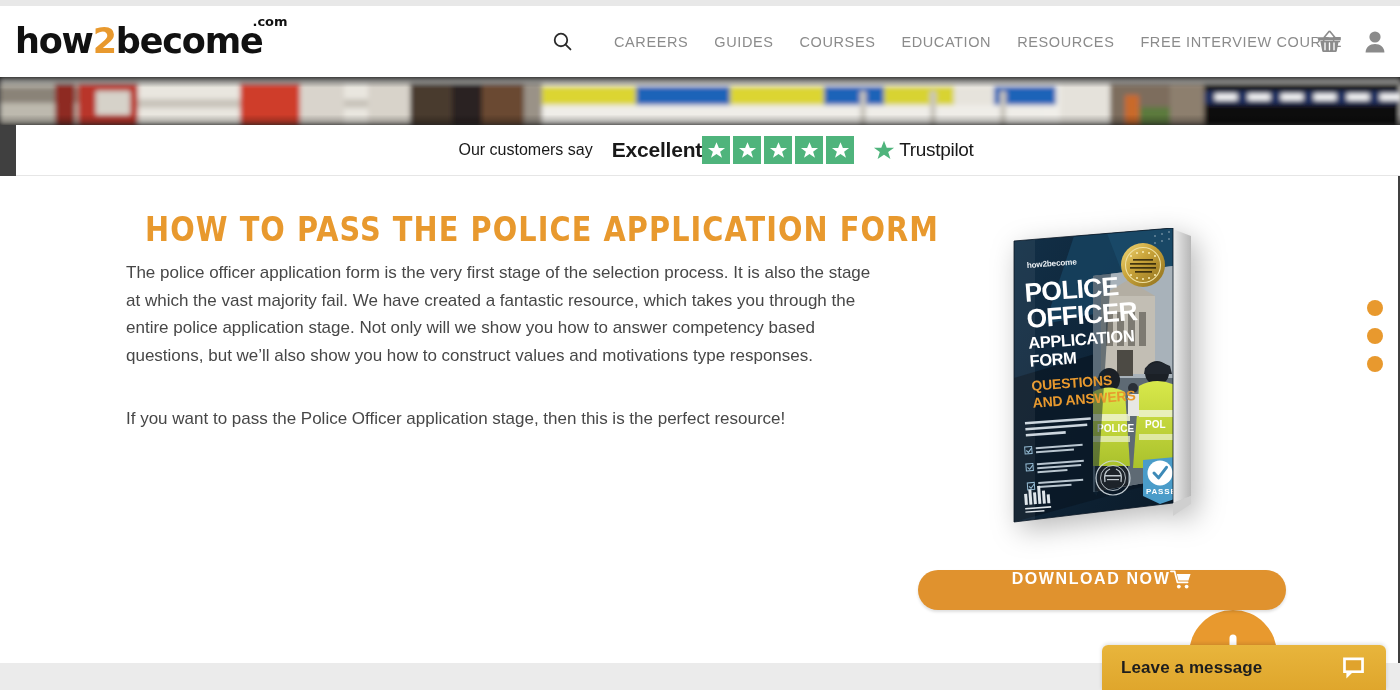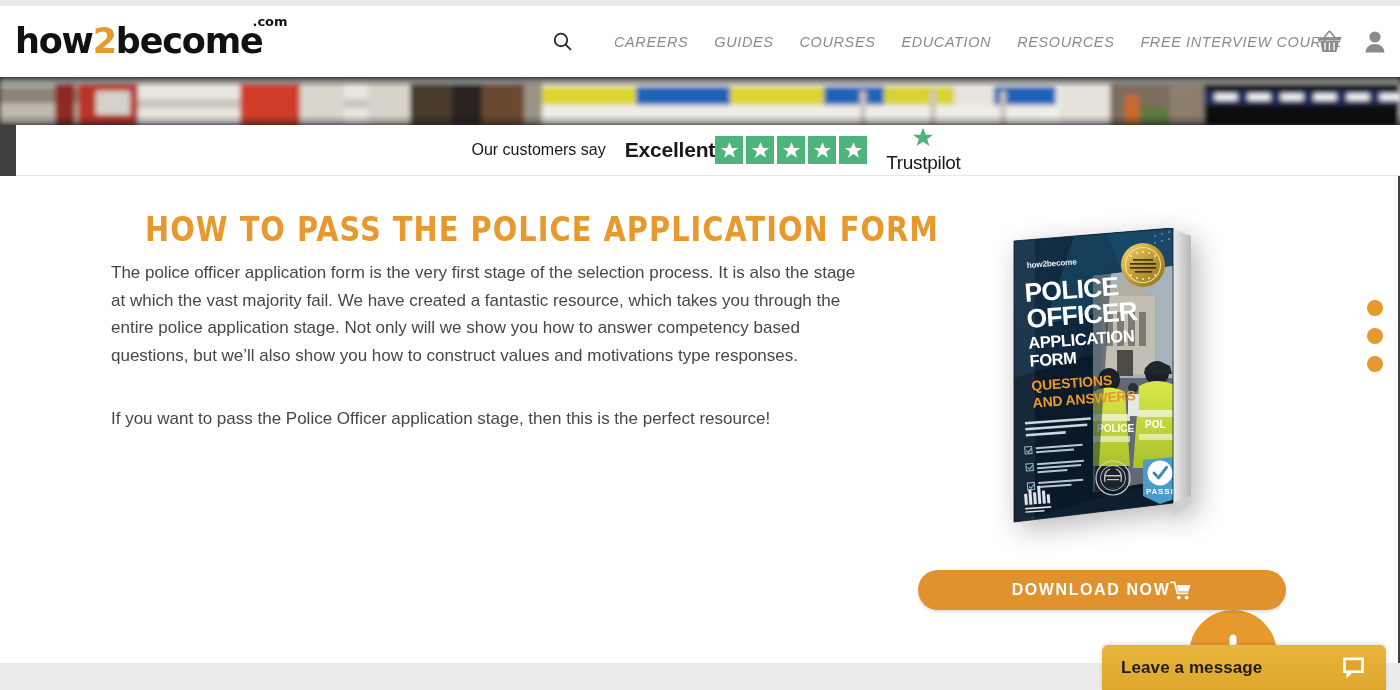--- a/index.html
+++ b/index.html
@@ -44,21 +44,20 @@
   }
   .nav-search {
     width: 34px; height: 34px; display: flex; align-items: center; justify-content: center;
     cursor: pointer; margin-right: 22px;
   }
   .nav-link {
     color: #8b8b8b; font-size: 14.5px; letter-spacing: 0.6px;
     text-transform: uppercase; text-decoration: none;
     padding: 0 13px; white-space: nowrap; cursor: pointer;
     font-family: "Liberation Sans", sans-serif;
-    font-style: italic;
   }
   .nav-icons {
     position: absolute; right: 14px; top: 0; height: 71px;
     display: flex; align-items: center; gap: 22px;
   }
   .nav-icon { cursor: pointer; display: flex; align-items: center; }
 
   
   .hero {
     position: absolute; top: 77px; left: 0; width: 1400px; height: 48px;
@@ -81,37 +80,37 @@
     font-size: 21px; font-weight: 700; color: #191919; 
     letter-spacing: -0.2px;
   }
   .tp-stars { display: flex; gap: 3px; margin-right: 19px; }
   .tp-star {
     width: 28px; height: 28px; background: #4fb47c;
     display: flex; align-items: center; justify-content: center;
   }
   .tp-rating { font-size: 16px; color: #191919; margin-right: 22px; }
   .tp-rating b { font-weight: 700; }
-  .tp-brand { display: flex; align-items: center; gap: 4px; flex-direction: column; }
+  .tp-brand { display: flex; align-items: center; gap: 4px; }
   .tp-brand-name { font-size: 19px; color: #191919; letter-spacing: -0.3px; }
 
   
   .main { position: absolute; top: 176px; left: 0; width: 1398px; height: 487px; background:#fff; }
 
   .title {
     position: absolute; left: 145px; top: 34px;
     font-family: "DejaVu Sans Condensed", "Liberation Sans Narrow", "Liberation Sans", sans-serif;
     font-size: 33px; font-weight: 700; letter-spacing: 1.1px;
     color: #e8992e; text-transform: uppercase;
     transform: scaleX(0.97); transform-origin: left center;
     white-space: nowrap;
   }
 
   .body-copy {
-    position: absolute; left: 111px; top: 83px; width: 760px;
+    position: absolute; left: 126px; top: 83px; width: 760px;
     font-size: 17px; line-height: 27.5px; color: #474747;
     font-family: "Liberation Sans", sans-serif;
   }
   .body-copy p { margin: 0; }
   .body-copy p + p { margin-top: 36px; }
 
   
   .product { position: absolute; left: 900px; top: 45px; width: 420px; height: 420px; }
 
   .book-wrap {
@@ -129,21 +128,21 @@
     width: 88px; height: 88px; border-radius: 50%;
     background: #e8992e; display: flex; align-items: center; justify-content: center;
     cursor: pointer;
   }
 
   
   .dl-btn {
     position: absolute; left: 918px; top: 394px; width: 368px; height: 40px;
     background: #e0922e; border-radius: 21px; border: none;
     color: #ffffff; font-size: 16px; font-weight: 700; letter-spacing: 1.6px;
-    display: flex; align-items: center; justify-content: center; 
+    display: flex; align-items: flex-start; justify-content: center; 
     cursor: pointer; box-shadow: 0 2px 3px rgba(0,0,0,0.13);
     font-family: "Liberation Sans", sans-serif;
   }
 
   
   .footer-band {
     position: absolute; left: 0; top: 663px; width: 1400px; height: 27px;
     background: #ebebeb;
   }
 

